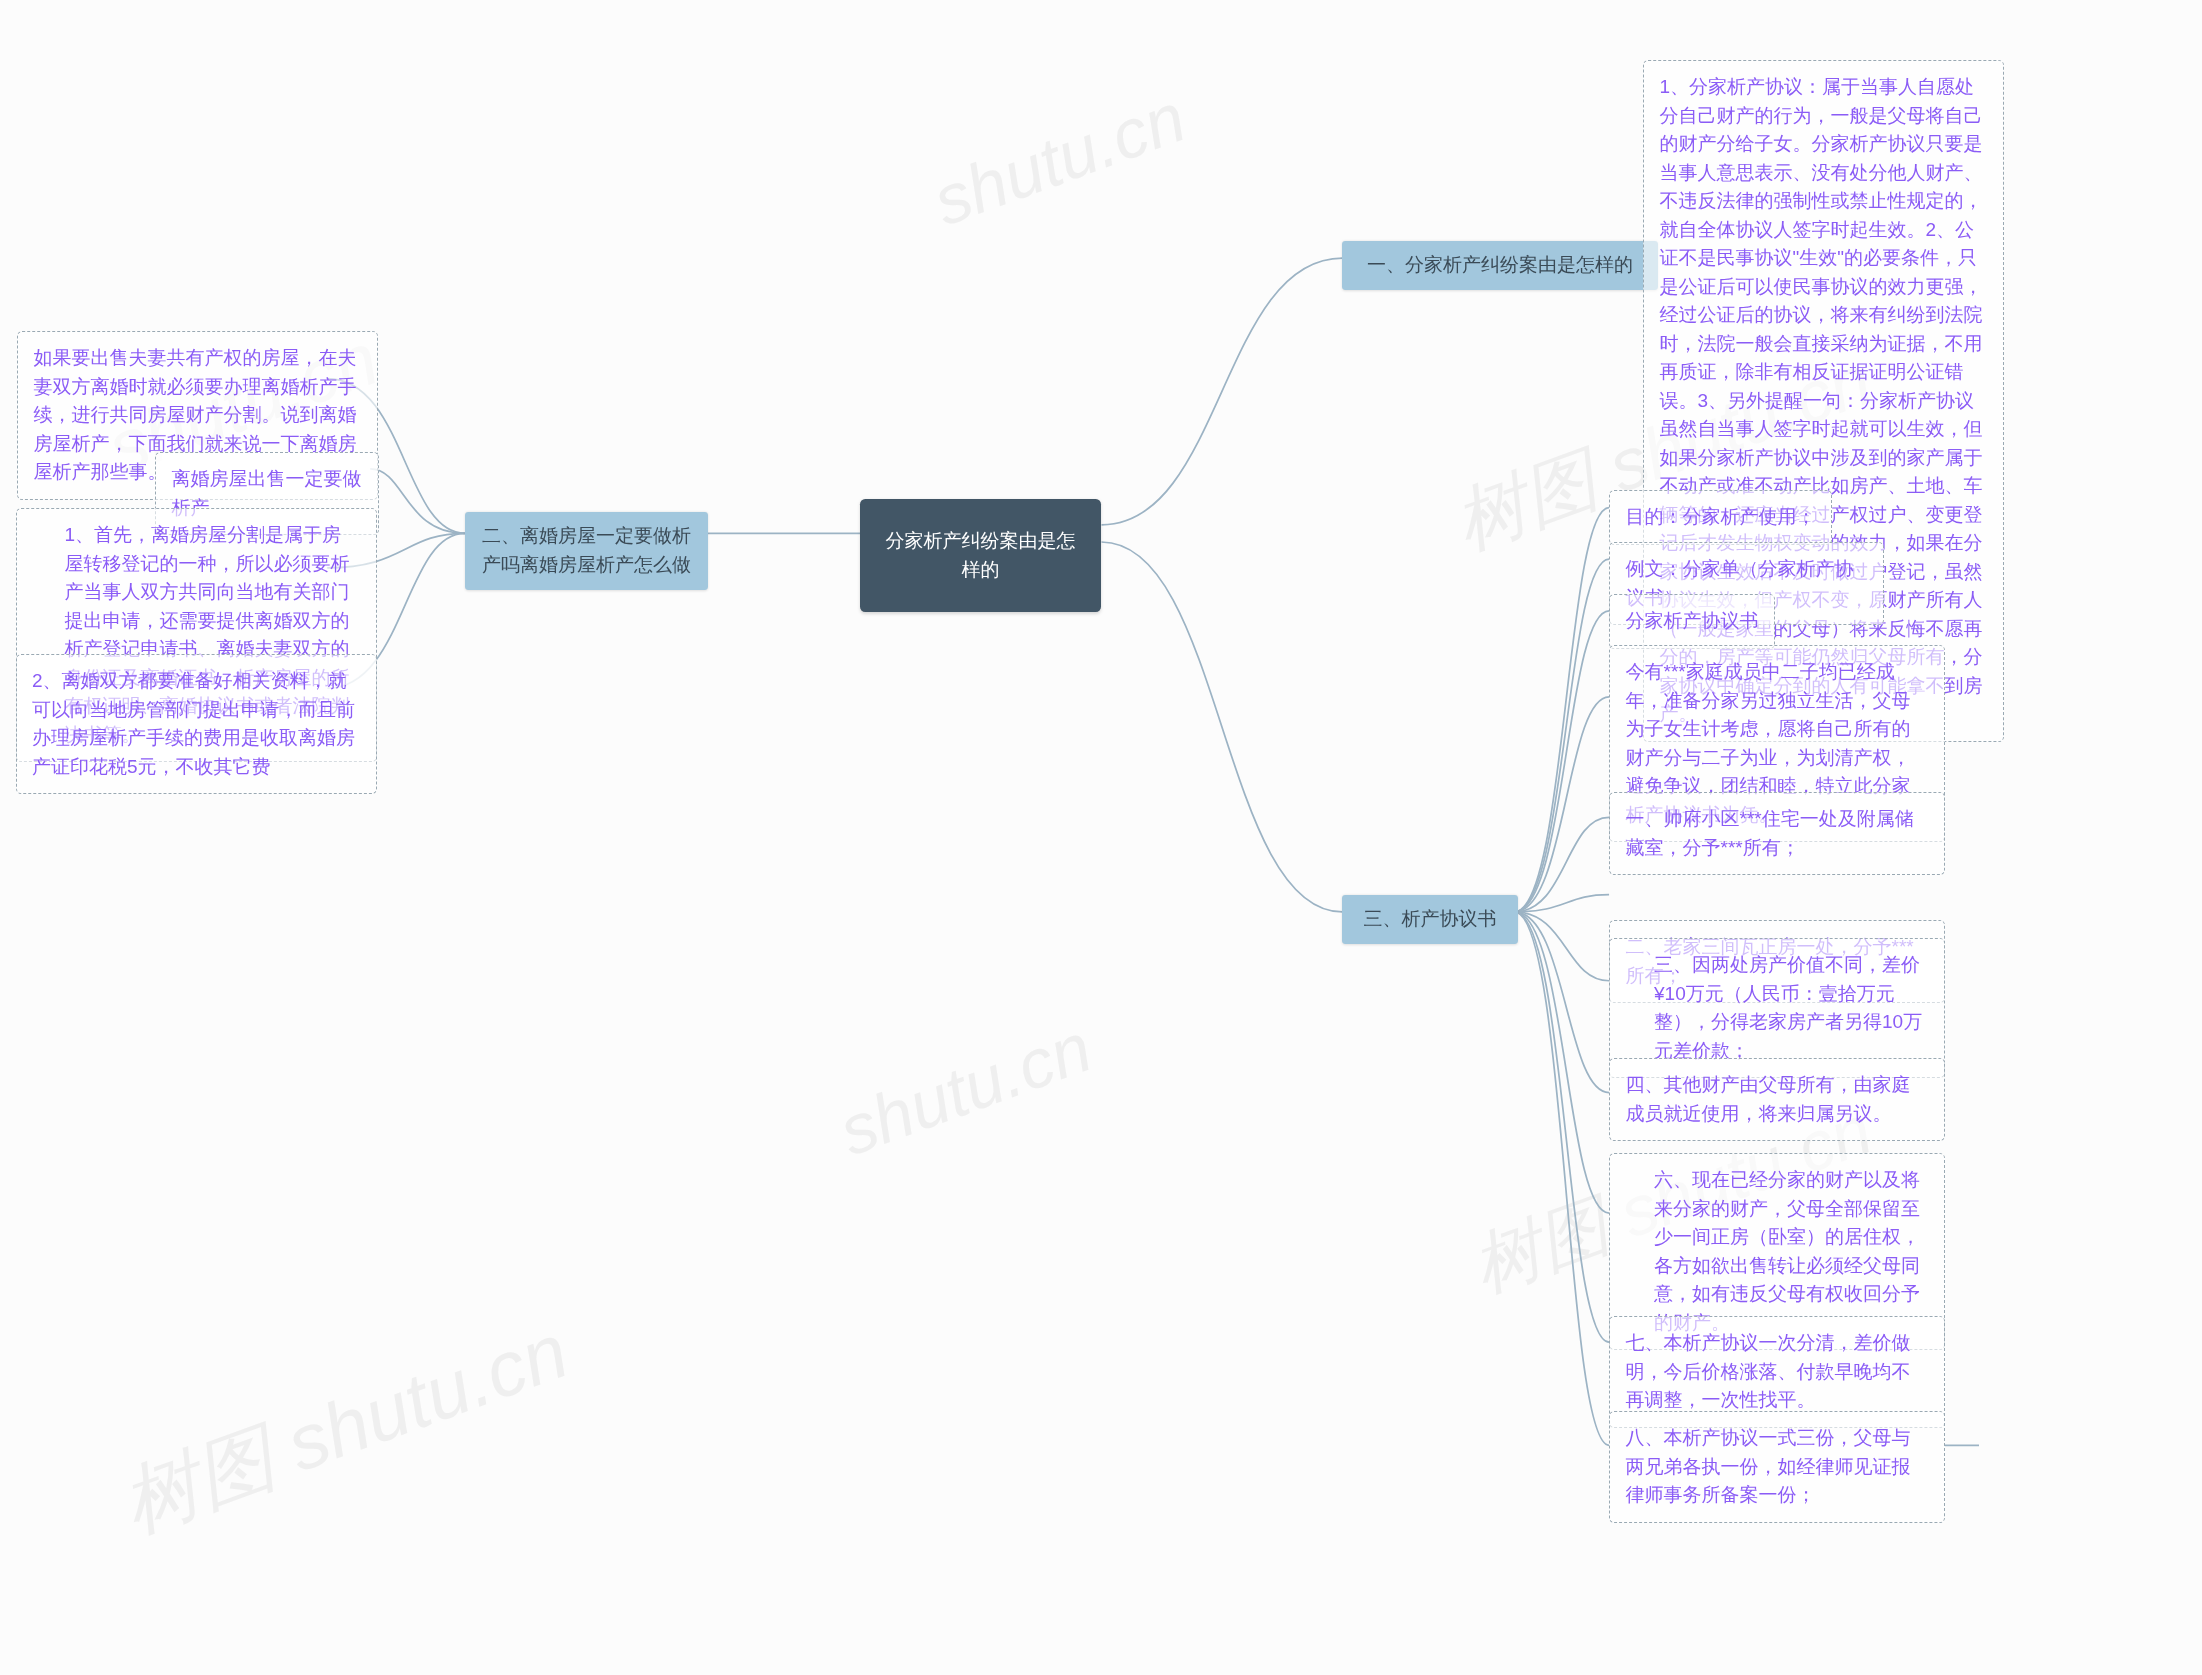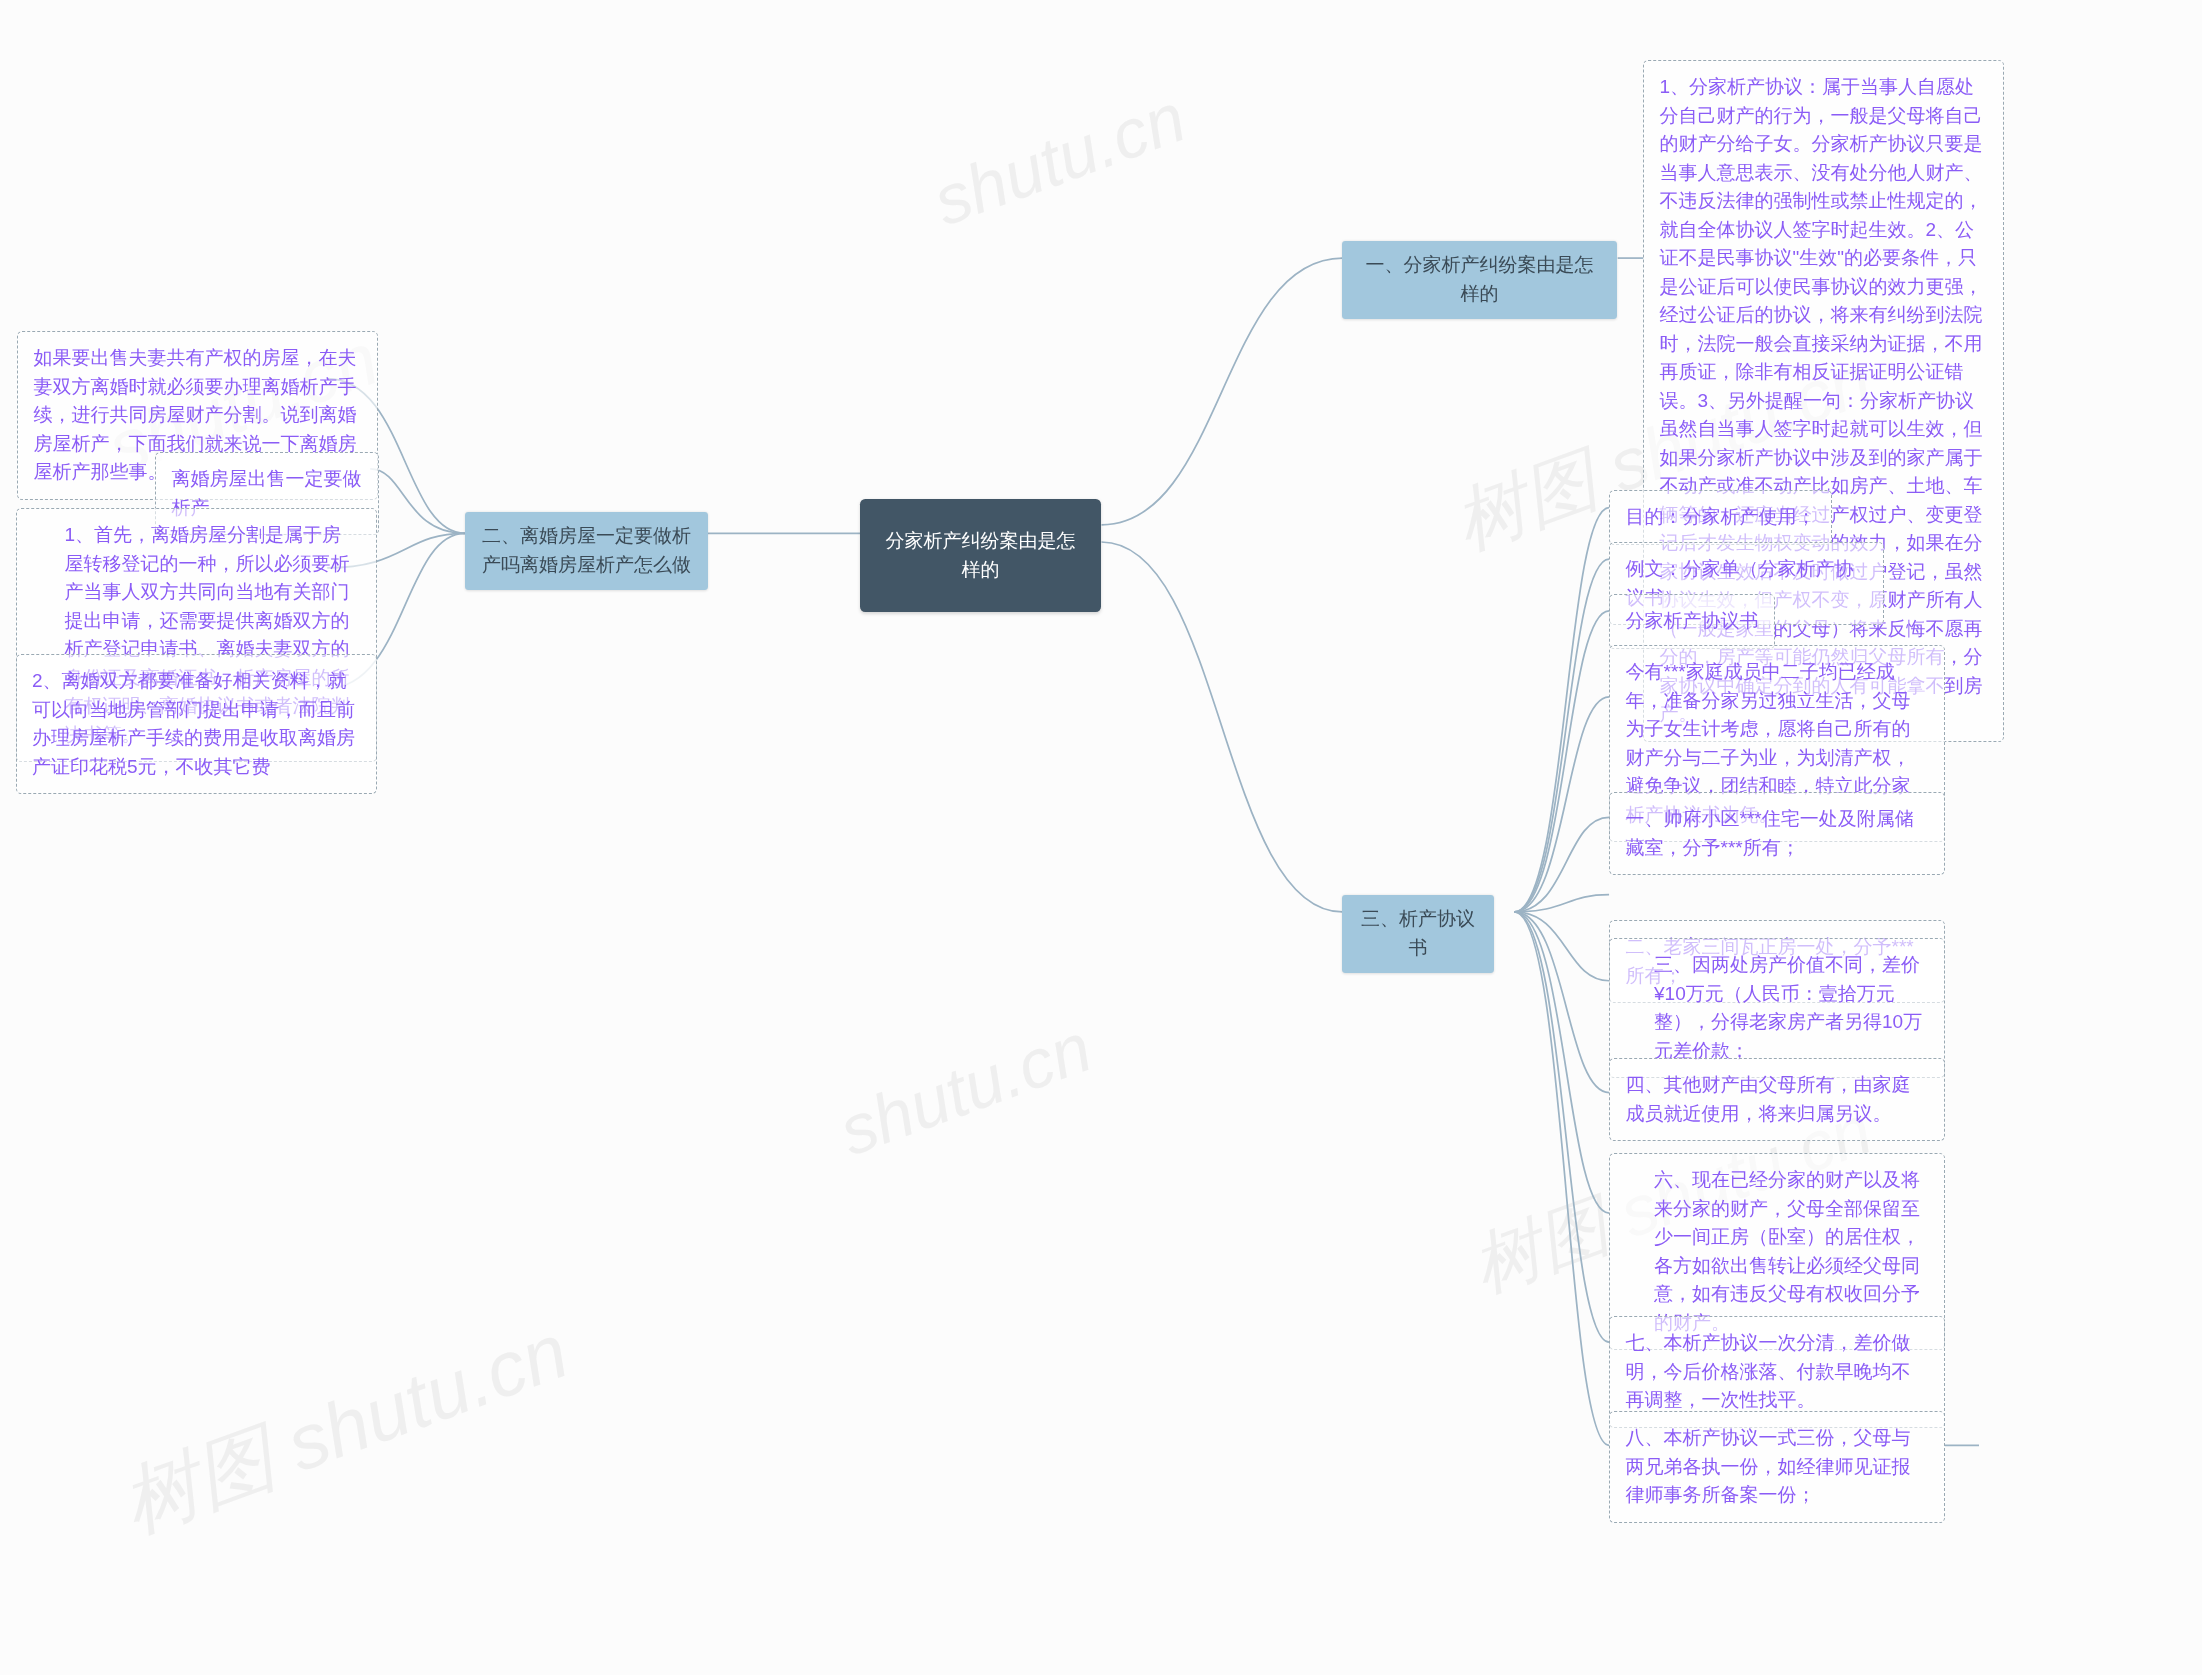--- a/index.html
+++ b/index.html
@@ -118,21 +118,21 @@
   <path d="M 1760 1060 C 1820 1060 1820 1560 1870 1560"></path>
   <path d="M 1760 1060 C 1820 1060 1820 1680 1870 1680"></path>
 
   <path d="M 2260 1680 L 2300 1680"></path>
 </svg>
 
 <div class="node root" style="left:860px; top:499px;">
   <span>分家析产纠纷案由是怎样的</span>
 </div>
 
-<div class="node branch" style="left:1342px; top:241px; width:275px;">
+<div class="node branch" style="left:1342px; top:241px; width:316px;">
   <span>一、分家析产纠纷案由是怎样的</span>
 </div>
 <div class="node leaf" style="left:1643px; top:60px; max-width:361px;">
   <span>1、分家析产协议：属于当事人自愿处分自己财产的行为，一般是父母将自己的财产分给子女。分家析产协议只要是当事人意思表示、没有处分他人财产、不违反法律的强制性或禁止性规定的，就自全体协议人签字时起生效。2、公证不是民事协议"生效"的必要条件，只是公证后可以使民事协议的效力更强，经过公证后的协议，将来有纠纷到法院时，法院一般会直接采纳为证据，不用再质证，除非有相反证据证明公证错误。3、另外提醒一句：分家析产协议虽然自当事人签字时起就可以生效，但如果分家析产协议中涉及到的家产属于不动产或准不动产比如房产、土地、车辆等的，还应当经过产权过户、变更登记后才发生物权变动的效力，如果在分家协议生效后不及时做过户登记，虽然协议生效，但产权不变，原财产所有人（一般是家里的父母）将来反悔不愿再分的，房产等可能仍然归父母所有，分家协议中确定分到的人有可能拿不到房产。</span>
 </div>
 
 <div class="node branch" style="left:465px; top:512px; width:243px; text-align:center;">
   <span>二、离婚房屋一定要做析产吗离婚房屋析产怎么做</span>
 </div>
 <div class="node leaf" style="left:17px; top:331px; max-width:361px;">
@@ -141,21 +141,21 @@
 <div class="node leaf" style="left:155px; top:452px; max-width:224px;">
   <span>离婚房屋出售一定要做析产</span>
 </div>
 <div class="node leaf" style="left:15.5px; top:508px; max-width:361px;padding-left:48px;">
   <span>1、首先，离婚房屋分割是属于房屋转移登记的一种，所以必须要析产当事人双方共同向当地有关部门提出申请，还需要提供离婚双方的析产登记申请书、离婚夫妻双方的身份证及离婚证书、析产房屋的所有权证明、离婚协议书或者法院判决书等。</span>
 </div>
 <div class="node leaf" style="left:15.5px; top:654px; max-width:361px;">
   <span>2、离婚双方都要准备好相关资料，就可以向当地房管部门提出申请，而且前办理房屋析产手续的费用是收取离婚房产证印花税5元，不收其它费</span>
 </div>
 
-<div class="node branch" style="left:1342px; top:895px; width:152px;">
+<div class="node branch" style="left:1342px; top:895px; width:176px;">
   <span>三、析产协议书</span>
 </div>
 
 <div class="node leaf" style="left:1609px; top:490px; max-width:241px;">
   <span>目的：分家析产使用；</span>
 </div>
 <div class="node leaf" style="left:1609px; top:542px; max-width:275px;">
   <span>例文：分家单（分家析产协议书）</span>
 </div>
 <div class="node leaf" style="left:1609px; top:594px; max-width:189px;">

